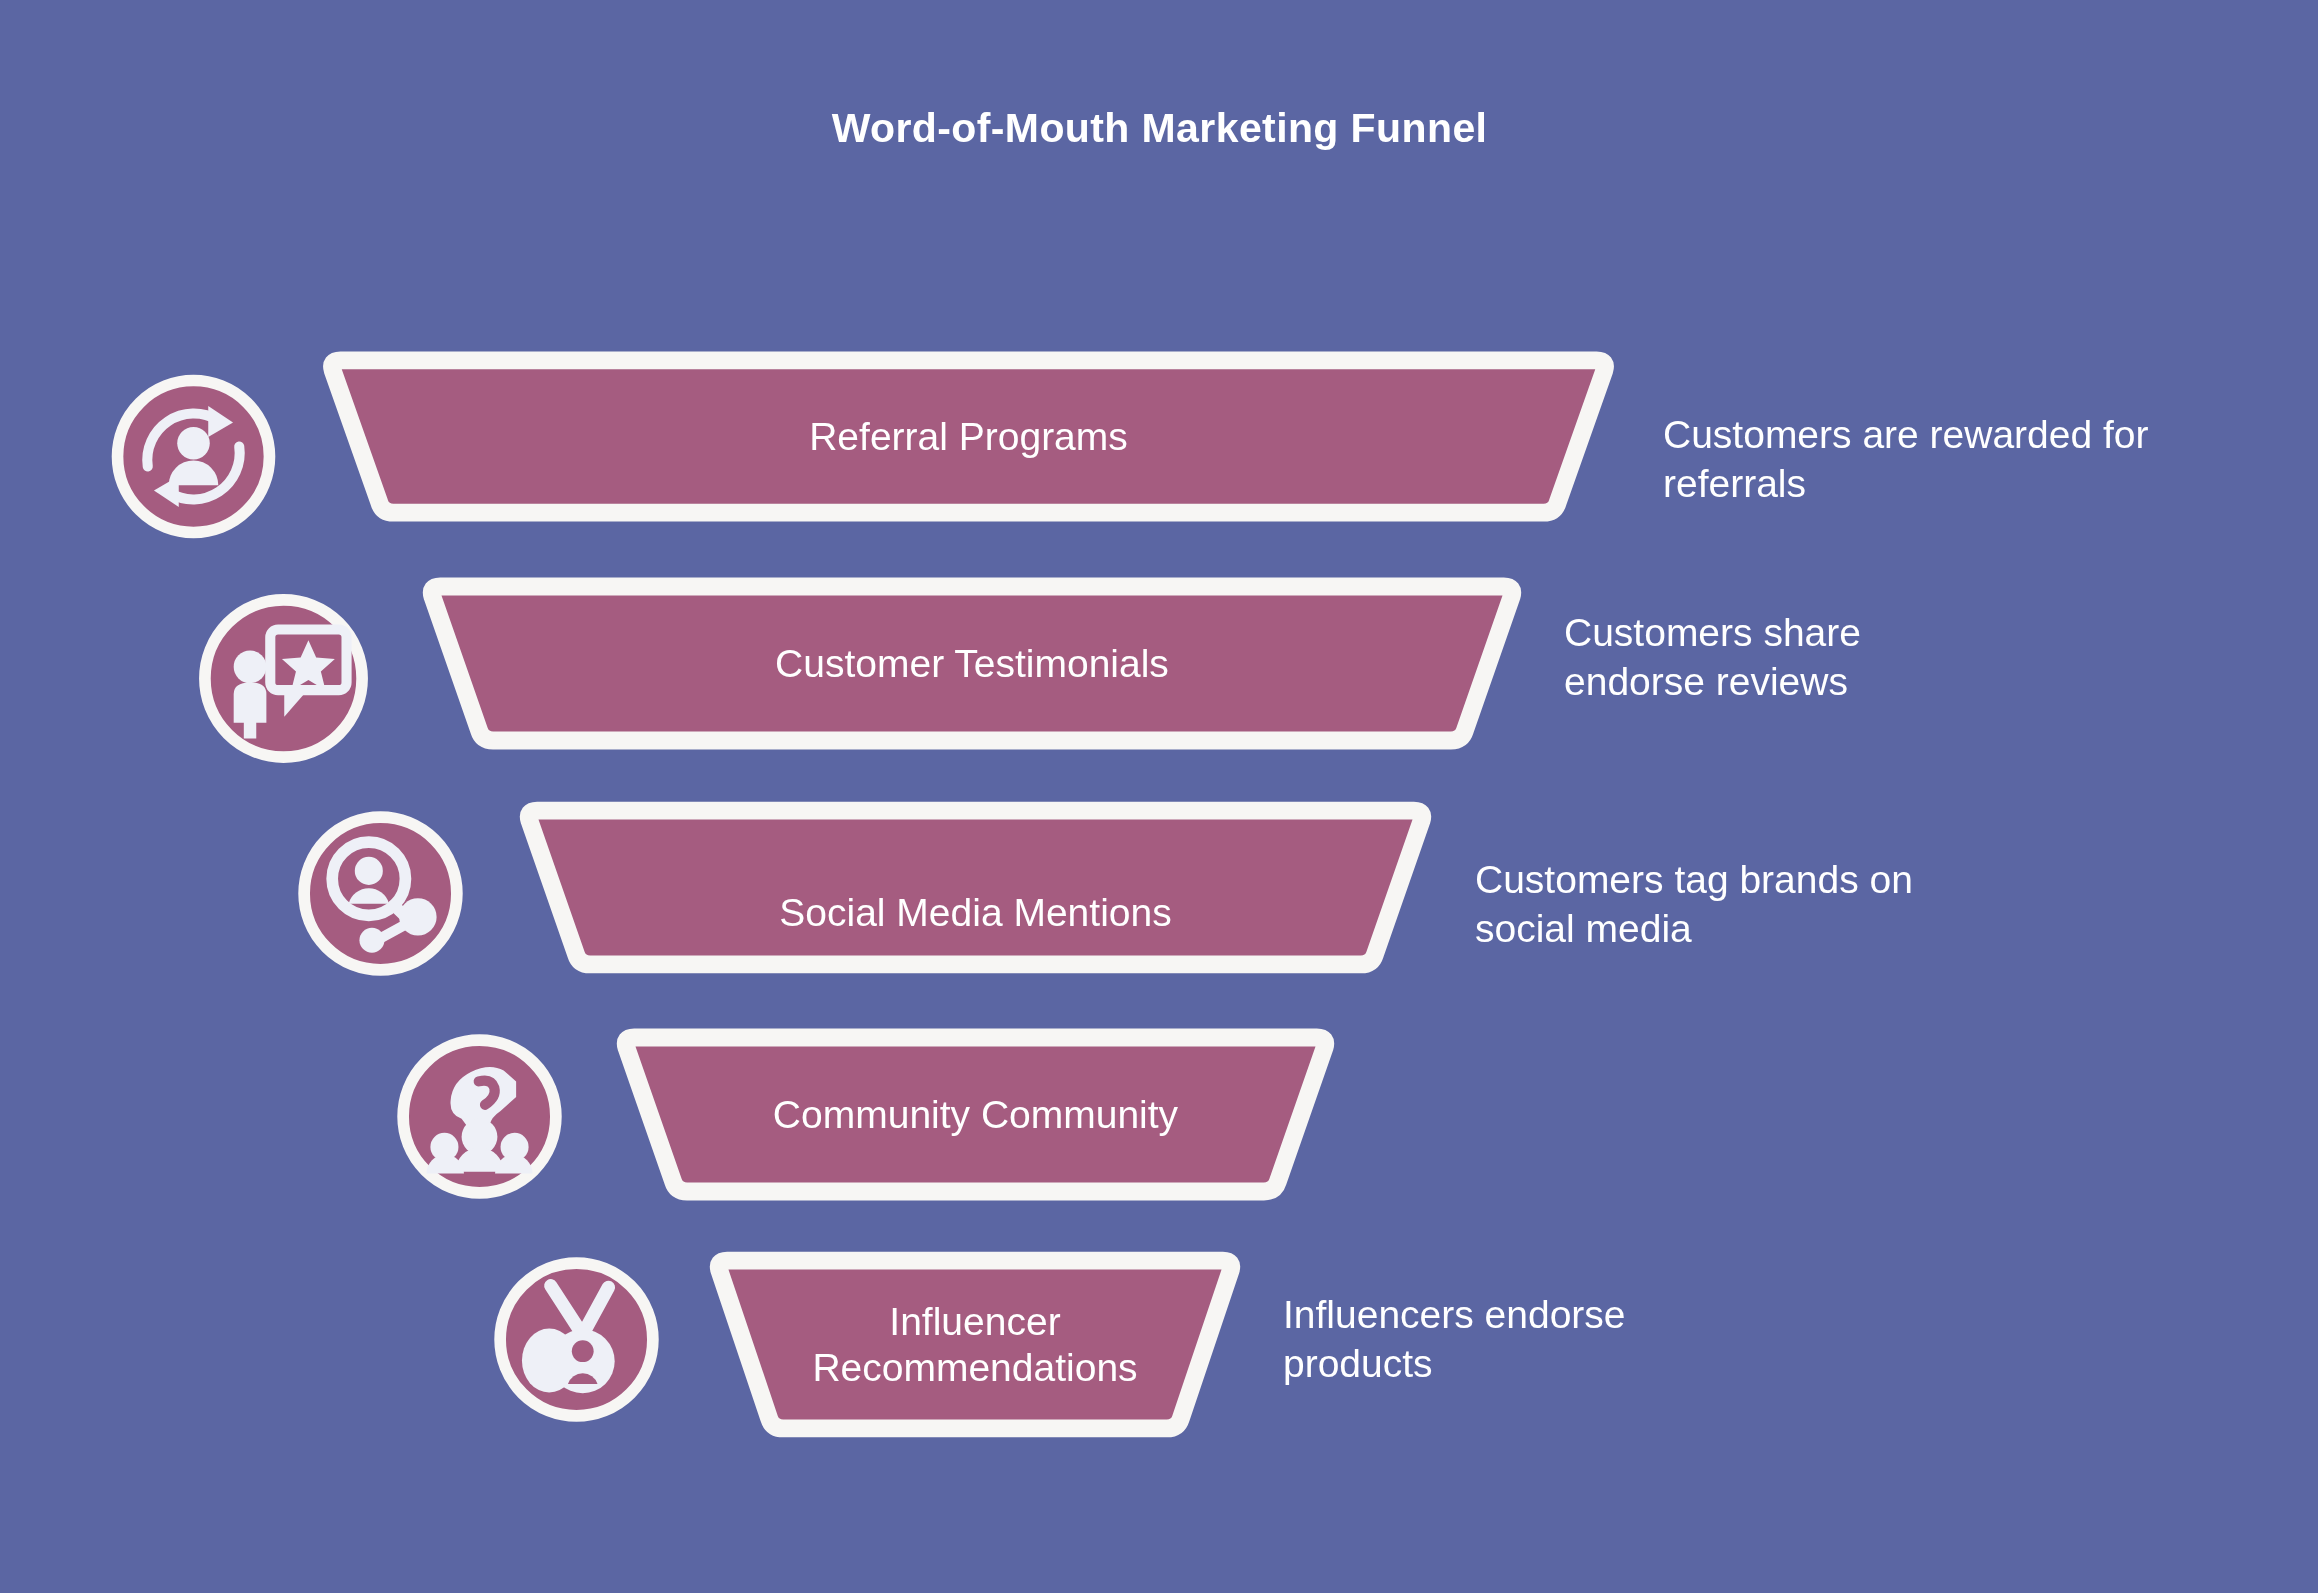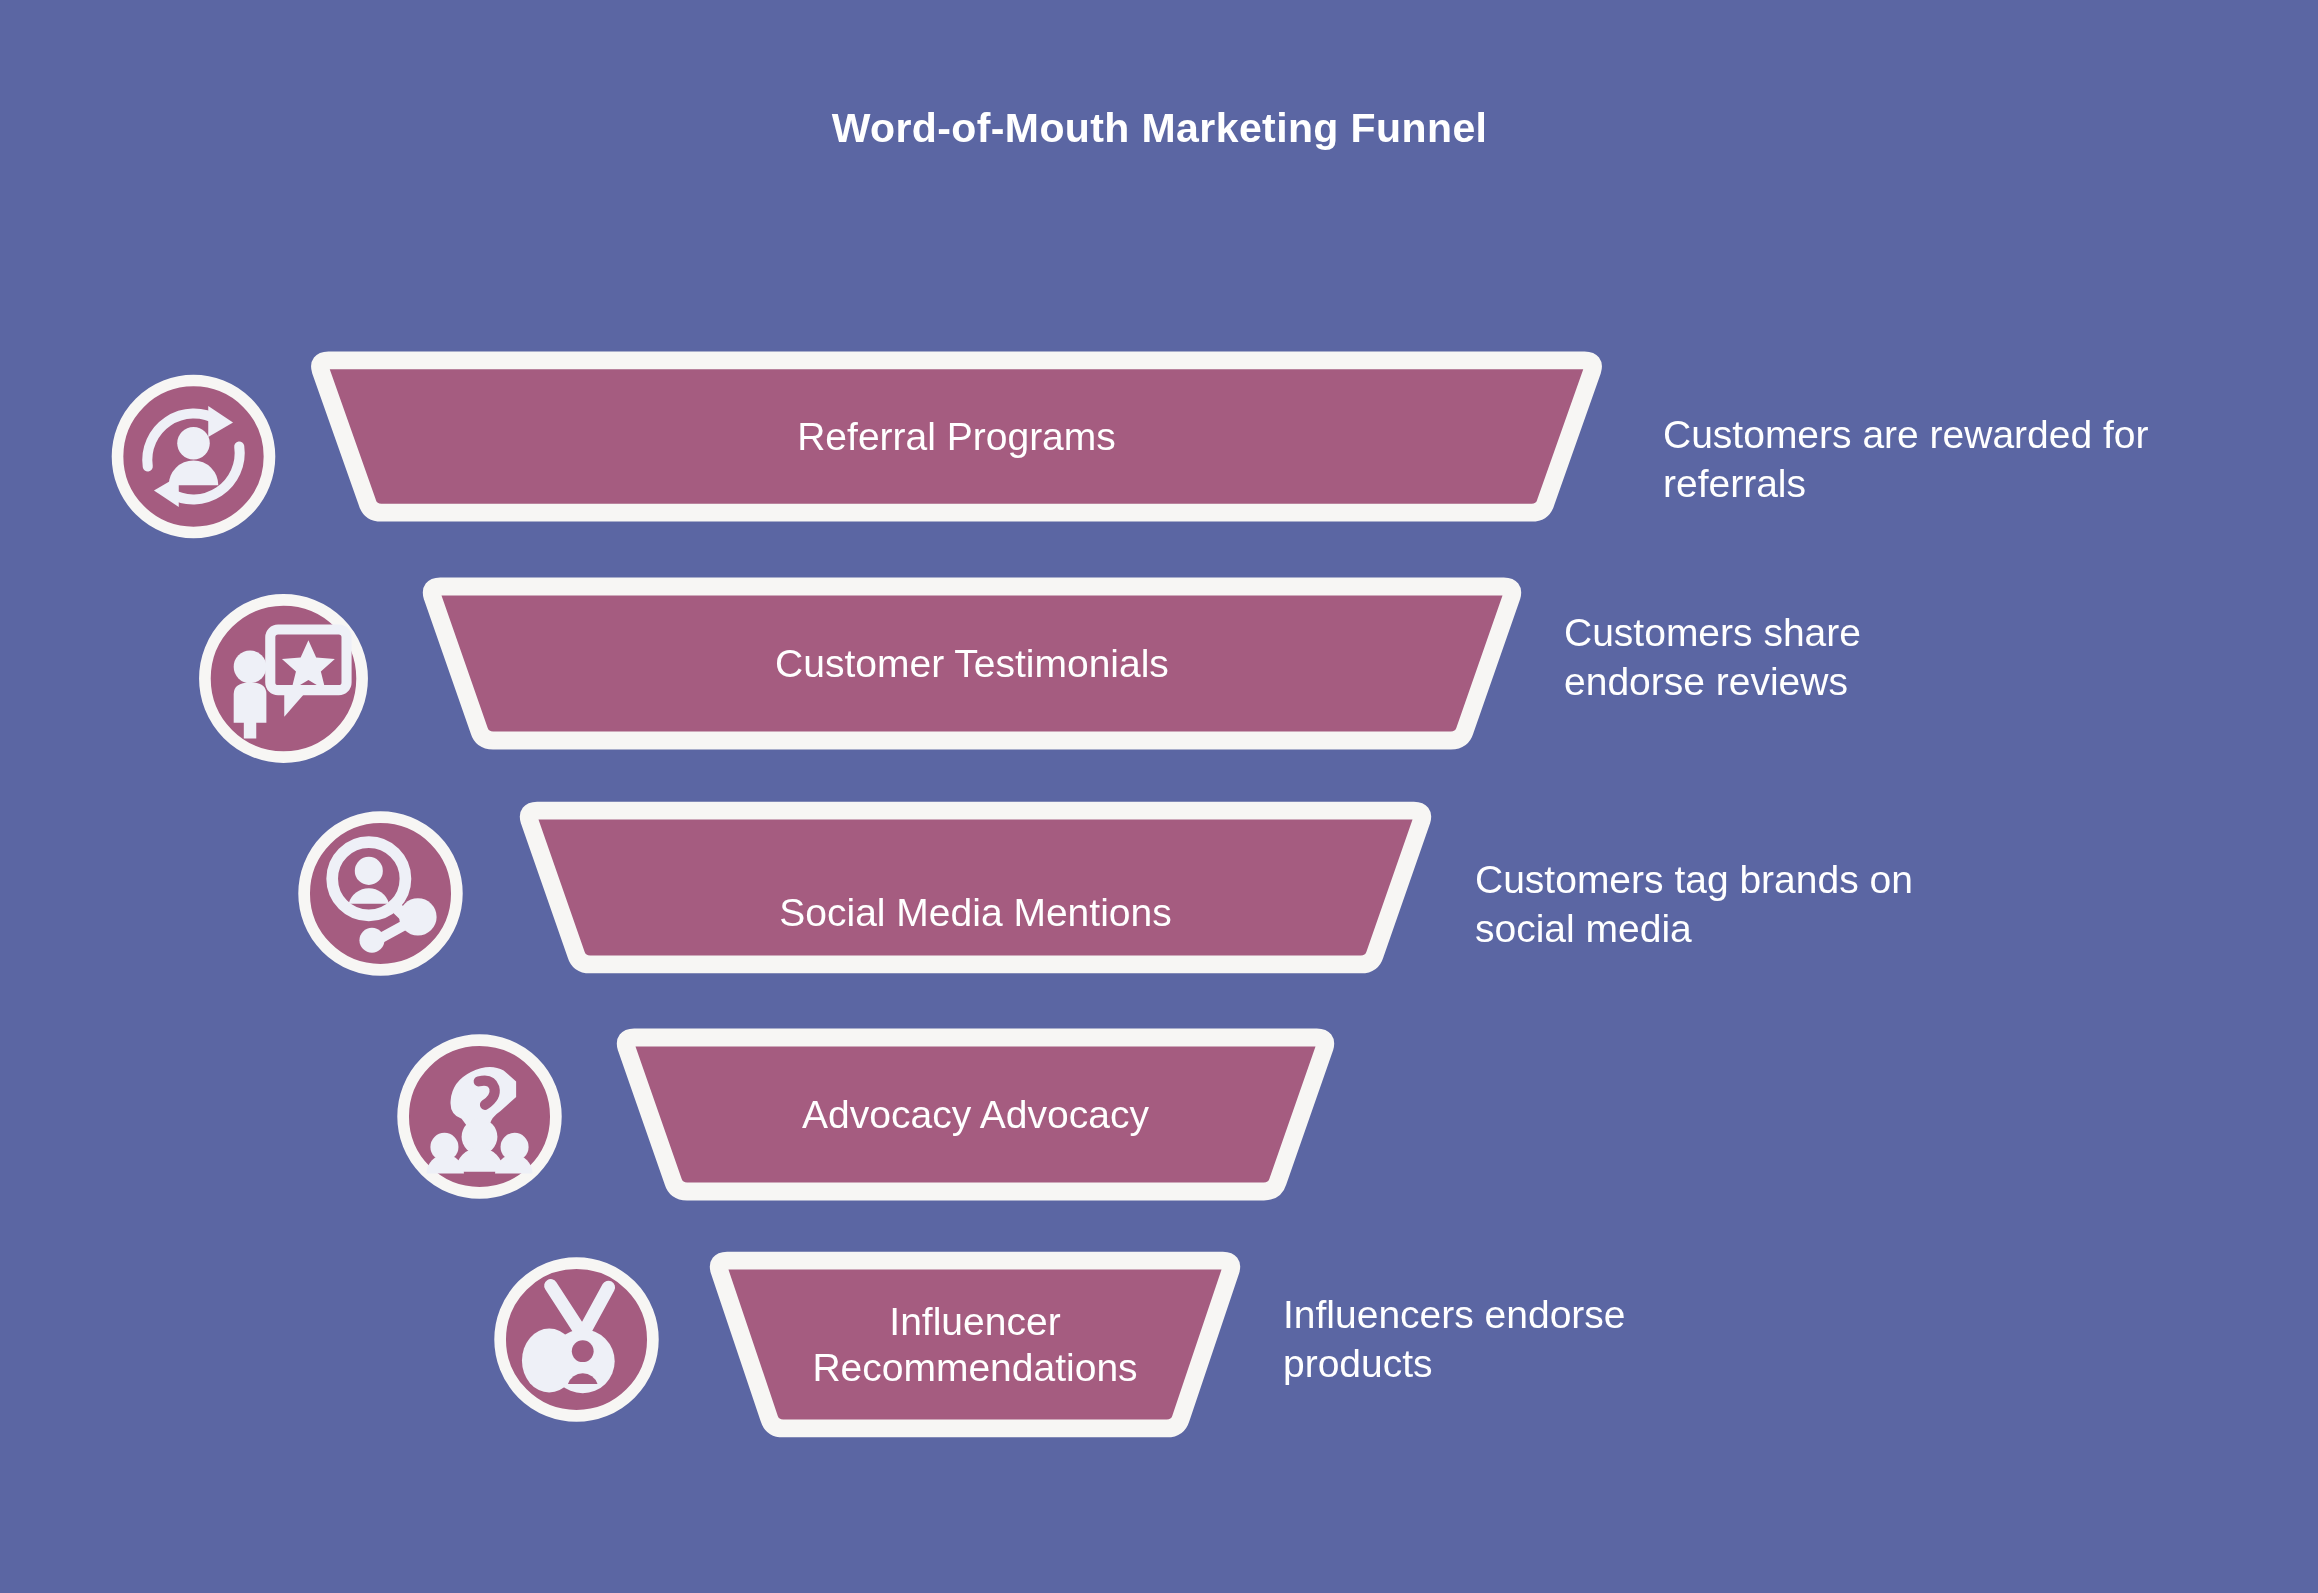--- a/index.html
+++ b/index.html
@@ -63,21 +63,21 @@
     white-space: pre-line;
   }
 </style>
 </head>
 <body>
 
 <div id="canvas">
 
   <div id="title">Word-of-Mouth Marketing Funnel</div>
 
-  <div class="stage" style="left:308px; top:351px; width:1297px; height:189px;">
+  <div class="stage" style="left:320px; top:351px; width:1297px; height:189px;">
     <svg class="stage-svg" width="1297" height="171" viewBox="0 0 1668 220">
       <path d="M 26 12 L 1642 12 Q 1656 12 1652 25 L 1592 195 Q 1588 208 1574 208 L 94 208 Q 80 208 76 195 L 16 25 Q 12 12 26 12 Z" fill="#a55c80" stroke="#f7f6f4" stroke-width="23" stroke-linejoin="round"></path>
     </svg>
     <div class="stage-label" style="width:1297px; height:171px; white-space:pre-line;">Referral Programs</div>
   </div>
 
   <div class="icon-wrap" style="left:109px; top:372px;">
     <svg width="169" height="169" viewBox="0 0 218 218">
       <circle cx="109" cy="109" r="98" fill="#a55c80" stroke="#f7f6f4" stroke-width="15"></circle>
       <g fill="none" stroke="#eef0f7" stroke-width="13" stroke-linecap="round">
@@ -135,21 +135,21 @@
     </svg>
   </div>
 
   <div class="desc" style="left:1475px; top:855px; width:622px;">Customers tag brands on
 social media</div>
 
   <div class="stage" style="left:614px; top:1028px; width:723px; height:173px;">
     <svg class="stage-svg" width="723" height="173" viewBox="0 0 930 222">
       <path d="M 26 12 L 904 12 Q 918 12 914 25 L 854 197 Q 850 210 836 210 L 94 210 Q 80 210 76 197 L 16 25 Q 12 12 26 12 Z" fill="#a55c80" stroke="#f7f6f4" stroke-width="23" stroke-linejoin="round"></path>
     </svg>
-    <div class="stage-label" style="width:723px; height:173px; white-space:pre-line;">Advocacy Advocacy</div>
+    <div class="stage-label" style="width:723px; height:173px; white-space:pre-line;">Community Community</div>
   </div>
 
   <div class="icon-wrap" style="left:393px; top:1030px;">
     <svg width="173" height="173" viewBox="0 0 222 222">
       <circle cx="111" cy="111" r="98" fill="#a55c80" stroke="#f7f6f4" stroke-width="15"></circle>
       <path d="M 88 114 Q 72 108 74 90 Q 76 66 100 54 Q 124 42 142 52 L 158 66 L 158 86 L 138 104
                Q 126 112 124 122 L 94 122 Z" fill="#eef0f7"></path>
       <path d="M 110 66 Q 126 62 130 74 Q 133 86 118 96" fill="none" stroke="#a55c80" stroke-width="13" stroke-linecap="round"></path>
       <circle cx="111" cy="137" r="23" fill="#eef0f7"></circle>
       <circle cx="66" cy="150" r="18" fill="#eef0f7"></circle>

